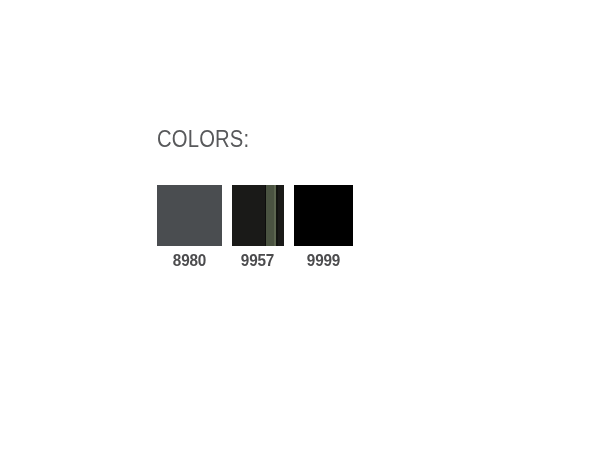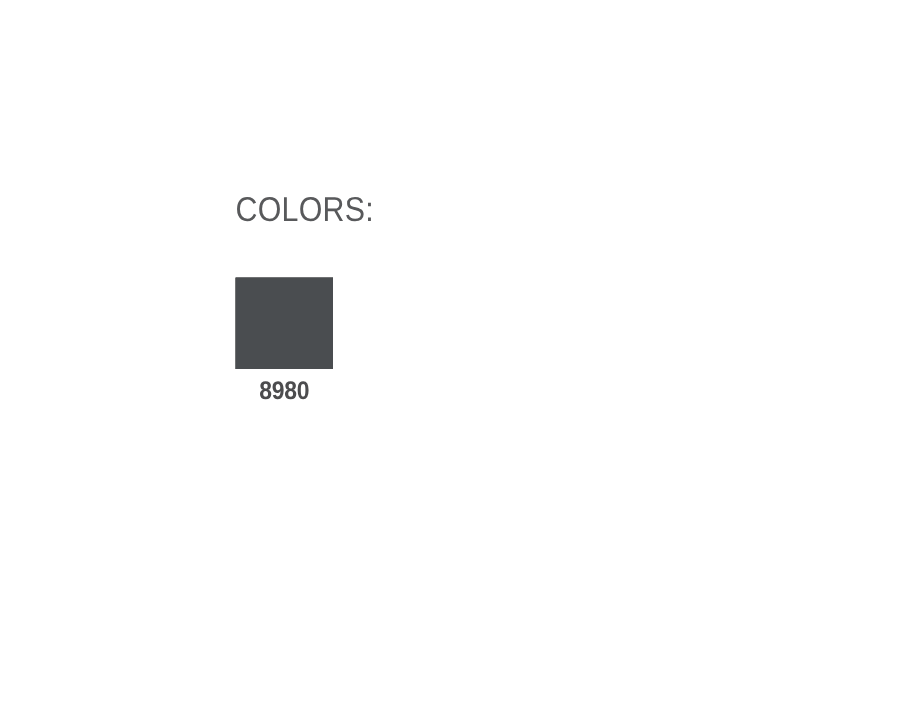--- a/index.html
+++ b/index.html
@@ -110,16 +110,33 @@
   <div class="swatch-row">
 
     <div class="swatch-item" data-index="0">
       <div class="swatch-chip">
         <div class="swatch-base" style="background: rgb(74, 77, 80);"></div>
       </div>
       <div class="swatch-label" style="color: rgb(76, 76, 78);">8980</div>
     </div>
 
 
+    <div class="swatch-item" data-index="2">
+      <div class="swatch-chip">
+        <div class="swatch-base" style="background: rgb(26, 26, 24);"></div>
+      <div class="stripe" style="background: rgb(13, 13, 12); left: 63%; width: 3%;"></div>
+          <div class="stripe" style="background: rgb(74, 83, 65); left: 66%; width: 14%;"></div>
+          <div class="stripe" style="background: rgb(92, 102, 80); left: 80%; width: 4%;"></div>
+          <div class="stripe" style="background: rgb(17, 19, 15); left: 84%; width: 5%;"></div>
+          <div class="stripe" style="background: rgb(26, 26, 24); left: 89%; width: 11%;"></div>
+        </div>
+      <div class="swatch-label" style="color: rgb(76, 76, 78);">9957</div>
+    </div>
 
+    <div class="swatch-item" data-index="3">
+      <div class="swatch-chip">
+        <div class="swatch-base" style="background: rgb(0, 0, 0);"></div>
+      </div>
+      <div class="swatch-label" style="color: rgb(76, 76, 78);">9999</div>
+    </div>
 
   </div>
 </div>
 
 </body></html>

